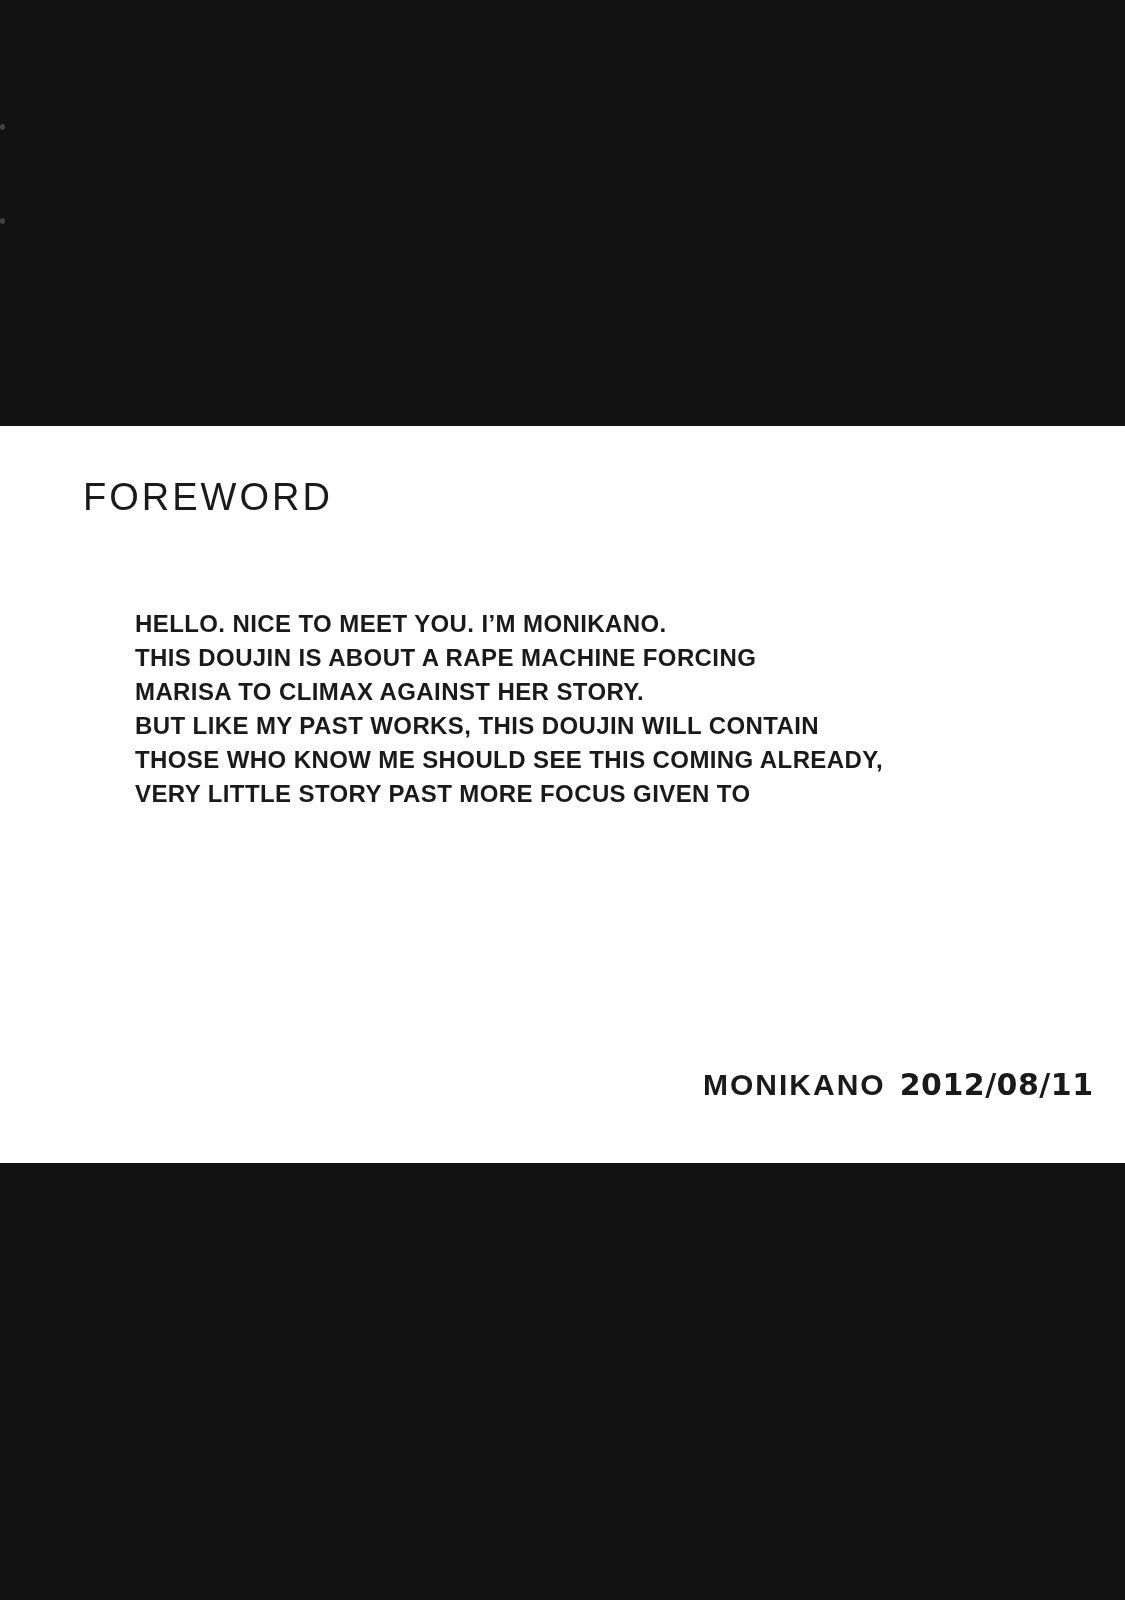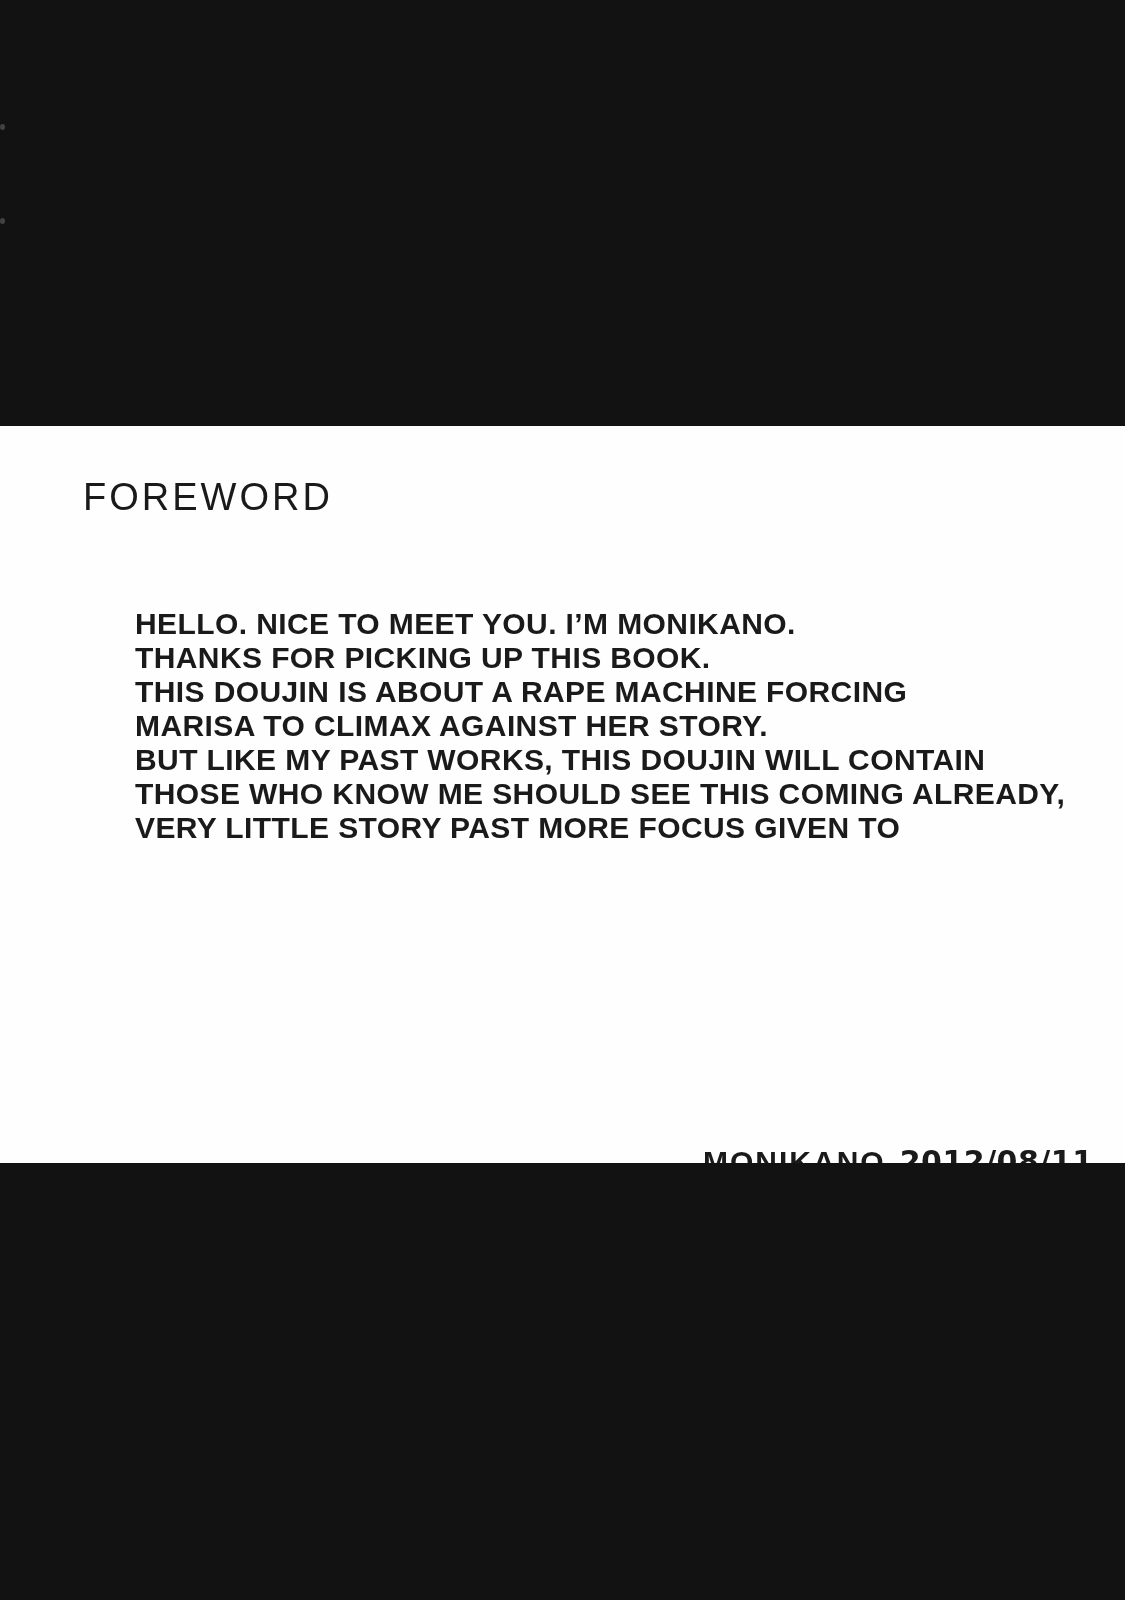--- a/index.html
+++ b/index.html
@@ -48,31 +48,31 @@
     font-weight: 400;
     letter-spacing: 3px;
     color: var(--ink, #1a1a1a);
     white-space: nowrap;
     margin-top: 32px;
   }
   .body-text {
     position: absolute;
     left: 135px;
     top: 607px;
-    font-size: 30px;
+    font-size: 24px;
     font-weight: 700;
     line-height: 34px;
     letter-spacing: 0.4px;
     color: var(--ink, #1a1a1a);
     white-space: nowrap;
   }
   .signature {
     position: absolute;
     left: 703px;
-    top: 1144px;
+    top: 1067px;
     font-size: 30px;
     font-weight: 700;
     letter-spacing: 1px;
     color: var(--ink, #1a1a1a);
     white-space: nowrap;
   }
   .signature .author {
     letter-spacing: 2px;
   }
   .signature .date {
@@ -88,21 +88,20 @@
 
   <div class="band band-top">
     <span class="speck speck-1"></span>
     <span class="speck speck-2"></span>
   </div>
 
   <div class="heading">FOREWORD</div>
 
   <div class="body-text">
     <div>HELLO. NICE TO MEET YOU. I’M MONIKANO.</div>
-    <div>THANKS FOR PICKING UP THIS BOOK.</div>
     <div>THIS DOUJIN IS ABOUT A RAPE MACHINE FORCING</div>
     <div>MARISA TO CLIMAX AGAINST HER STORY.</div>
     <div>BUT LIKE MY PAST WORKS, THIS DOUJIN WILL CONTAIN</div>
     <div>THOSE WHO KNOW ME SHOULD SEE THIS COMING ALREADY,</div>
     <div>VERY LITTLE STORY PAST MORE FOCUS GIVEN TO</div>
   </div>
 
   <div class="signature">
     <span class="author">MONIKANO</span><span class="date">2012/08/11</span>
   </div>

